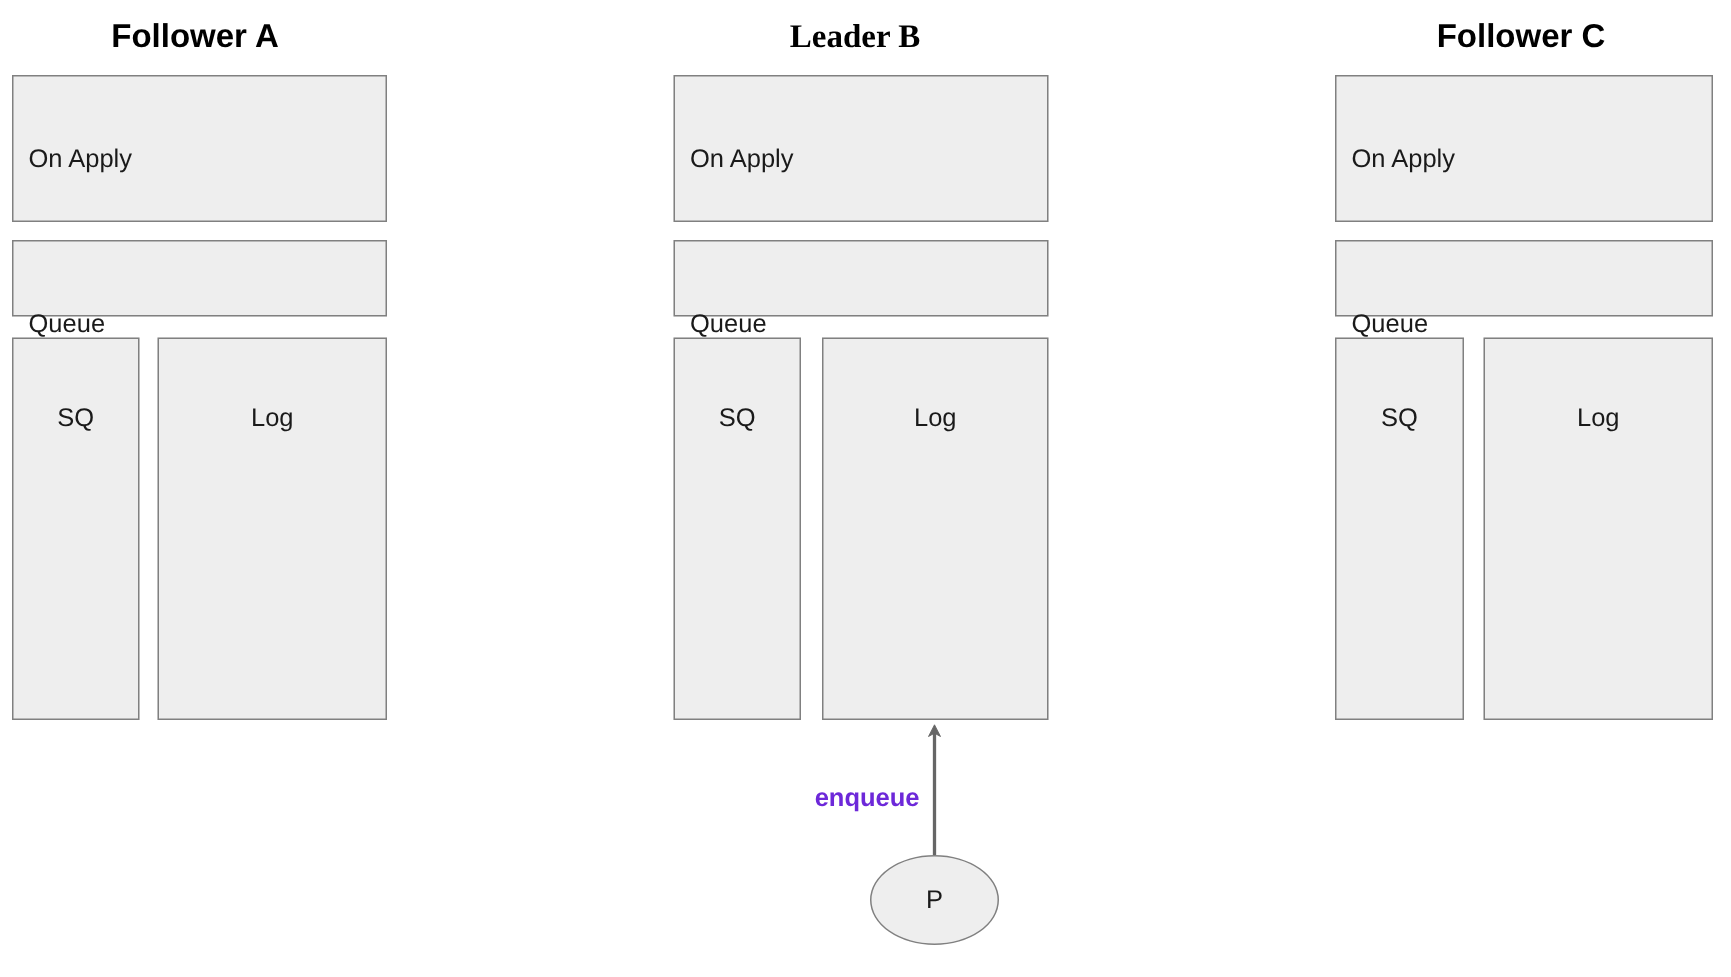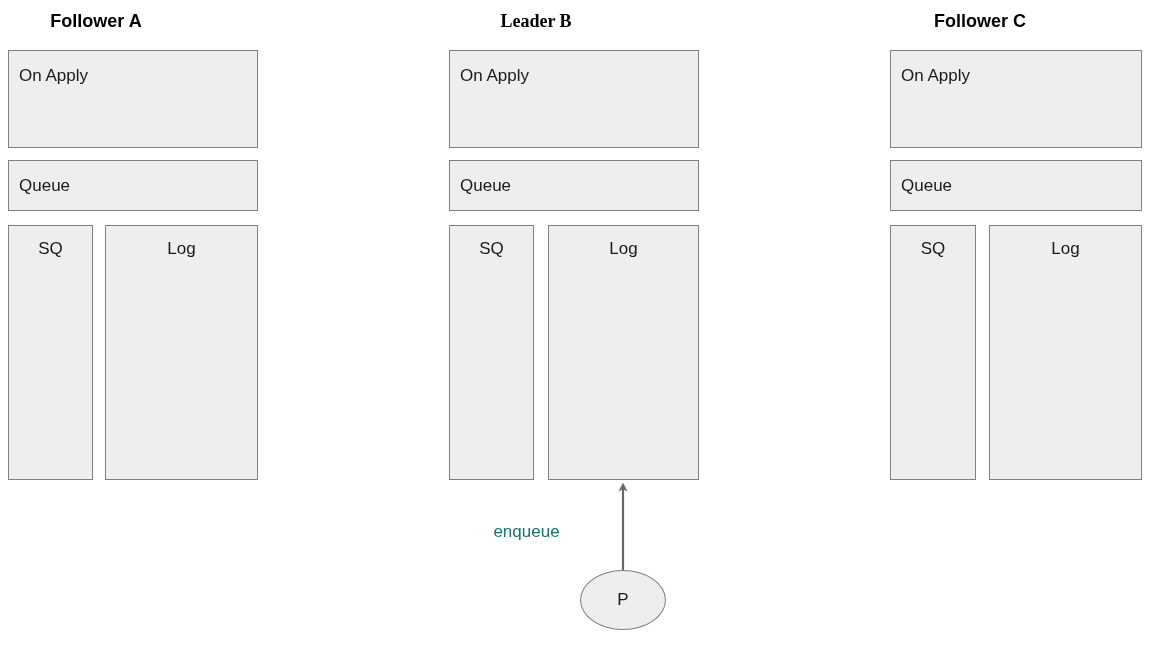--- a/index.html
+++ b/index.html
@@ -10,39 +10,41 @@
   #canvas {
     position: relative;
     width: 1154px;
     height: 651px;
     background: #ffffff;
     font-family: "Liberation Sans", sans-serif;
     overflow: hidden;
   }
   .node-title {
     position: absolute;
-    font-size: 18px;
+    font-size: 22px;
     font-weight: bold;
     color: #000000;
     text-align: center;
     white-space: nowrap;
     letter-spacing: 0px;
+    padding-left: 34px;
   }
   .box {
     position: absolute;
     background: #eeeeee;
     border: 1px solid #808080;
     box-sizing: border-box;
   }
   .box-label {
     position: absolute;
     font-size: 17px;
     color: #1a1a1a;
     white-space: nowrap;
     line-height: 1;
+    margin-top: 30px;
   }
   .label-left {
     left: 10px;
     top: 16px;
   }
   .label-center {
     left: 0;
     right: 0;
     top: 14px;
     text-align: center;
@@ -69,23 +71,24 @@
     left: 0;
     top: 0;
     width: 1154px;
     height: 651px;
     overflow: visible;
     pointer-events: none;
   }
   .edge-label {
     position: absolute;
     font-size: 17px;
-    color: #0f766e;
+    color: #6d28d9;
     white-space: nowrap;
-    text-align: center;
+    text-align: right;
+    font-weight: bold;
   }
   .actor {
     position: absolute;
     background: #eeeeee;
     border: 1px solid #808080;
     border-radius: 50%;
     box-sizing: border-box;
     display: flex;
     align-items: center;
     justify-content: center;

